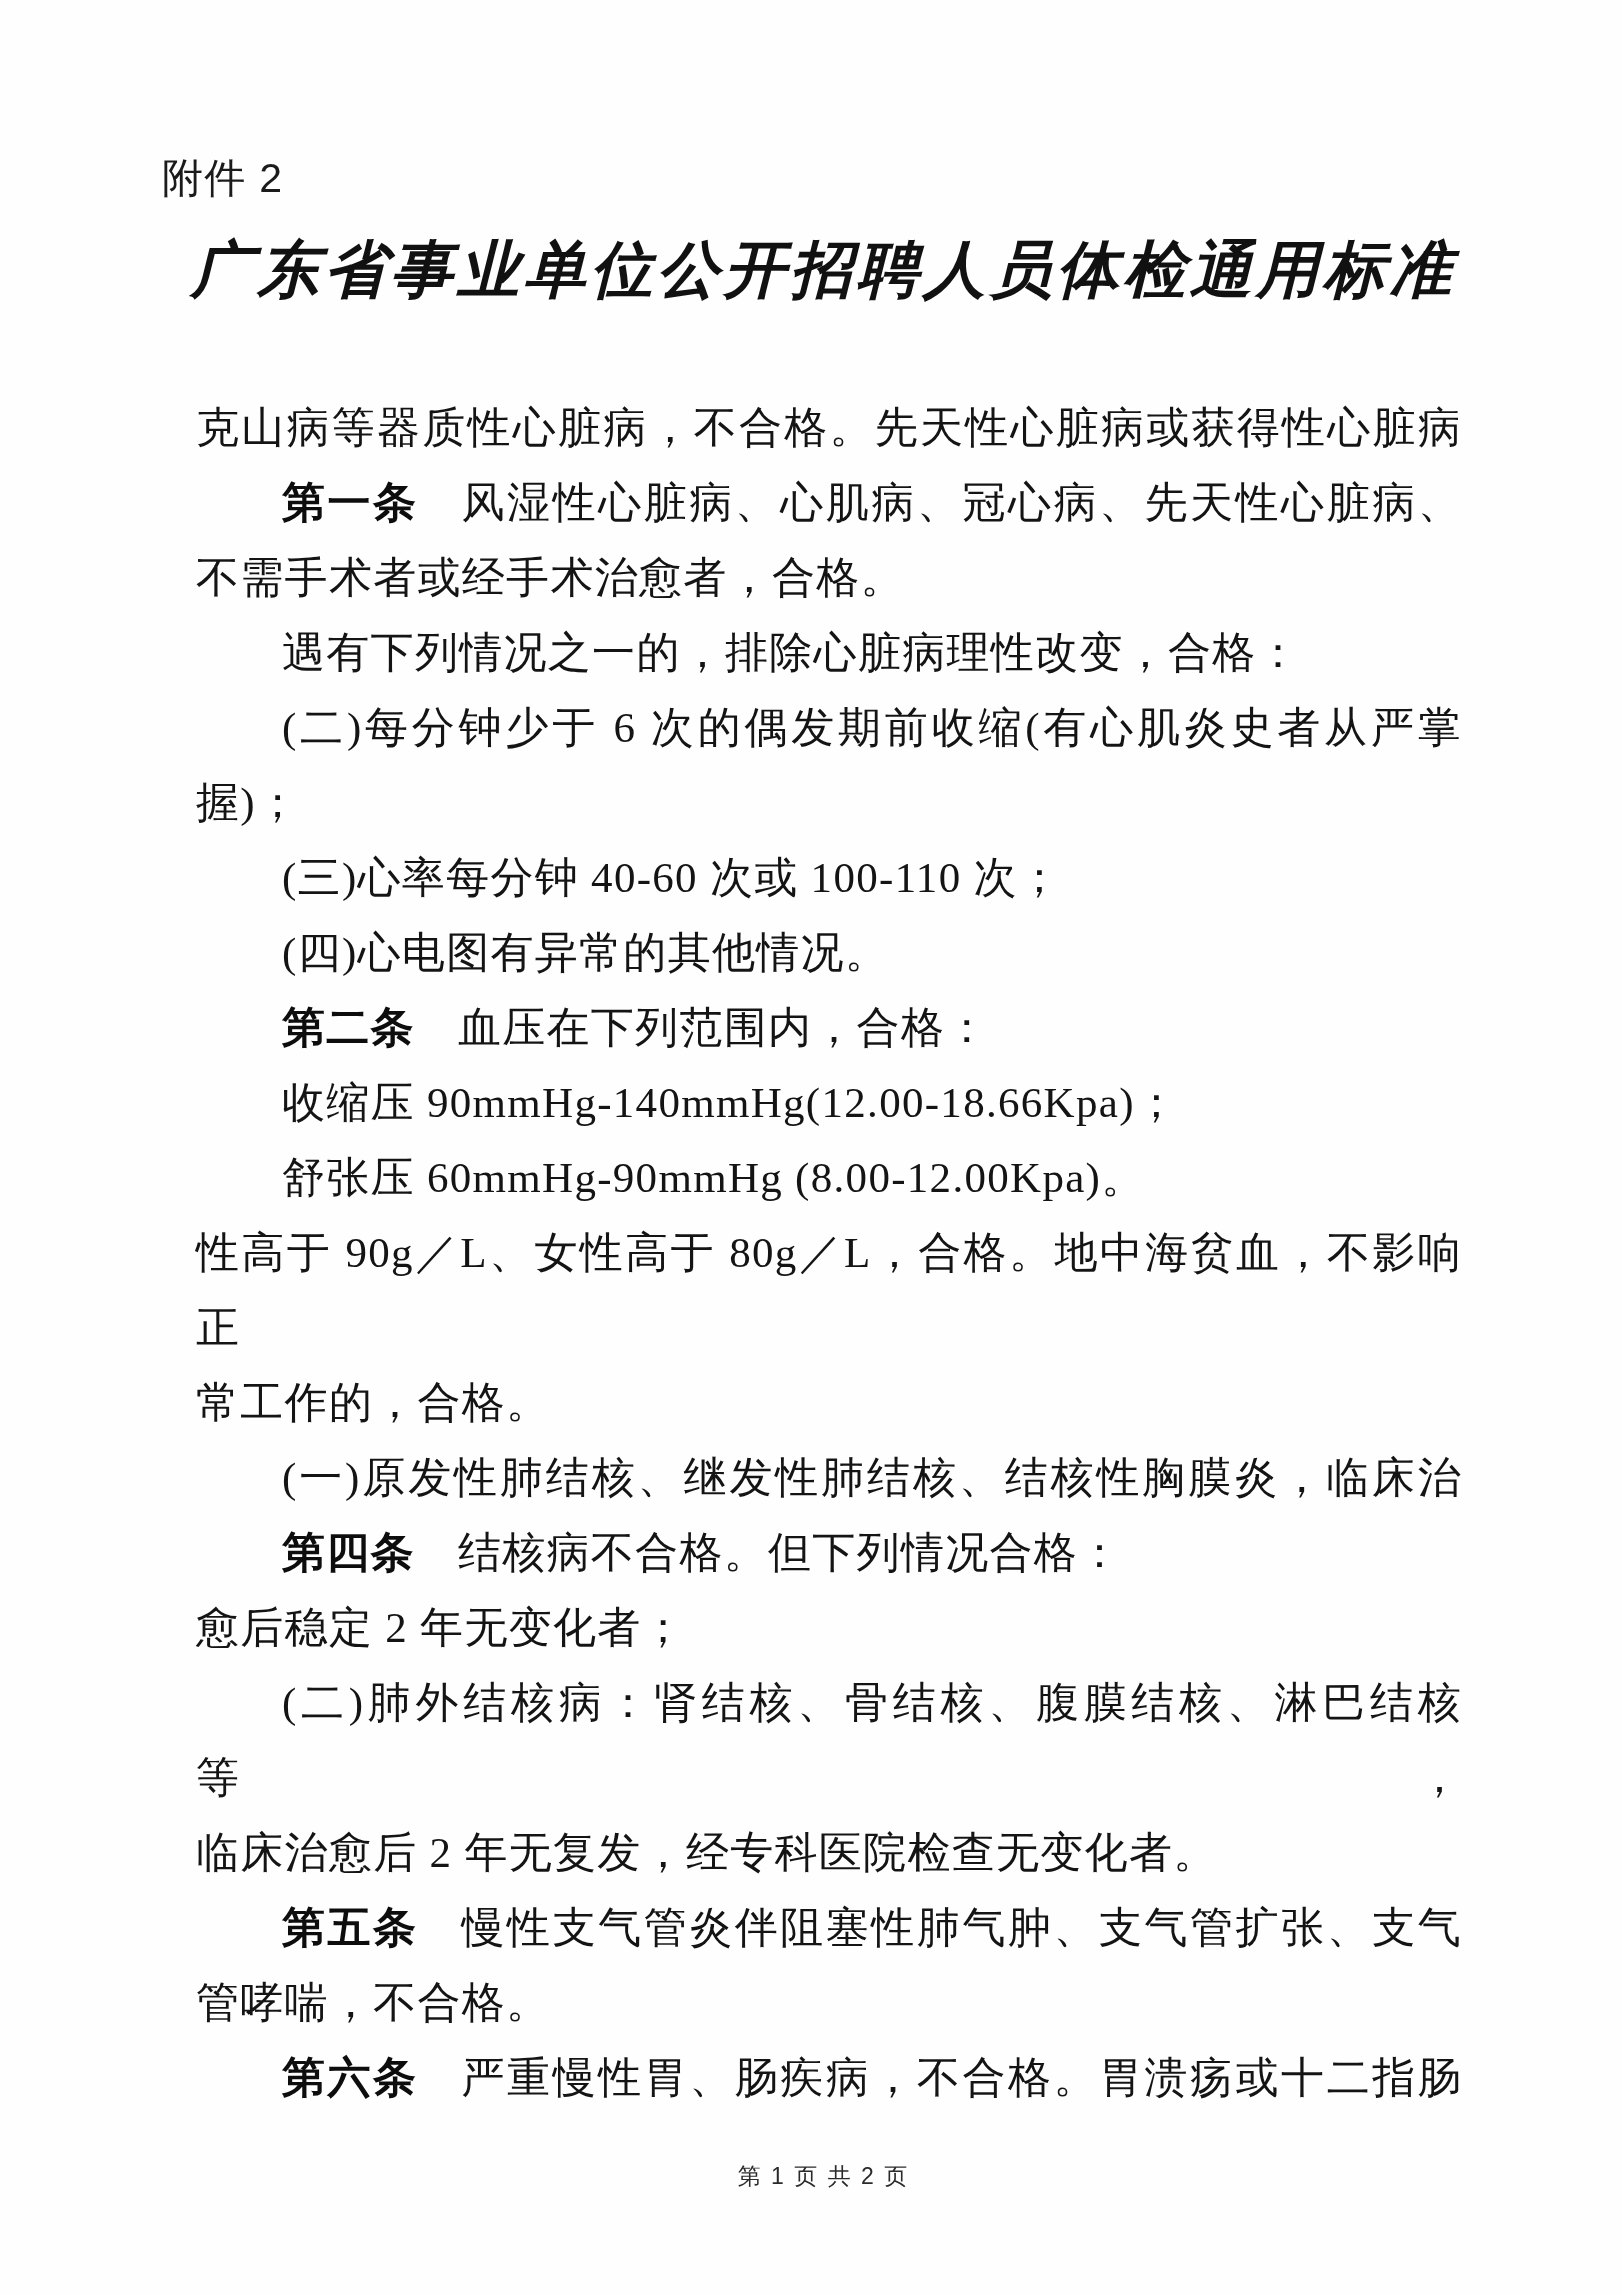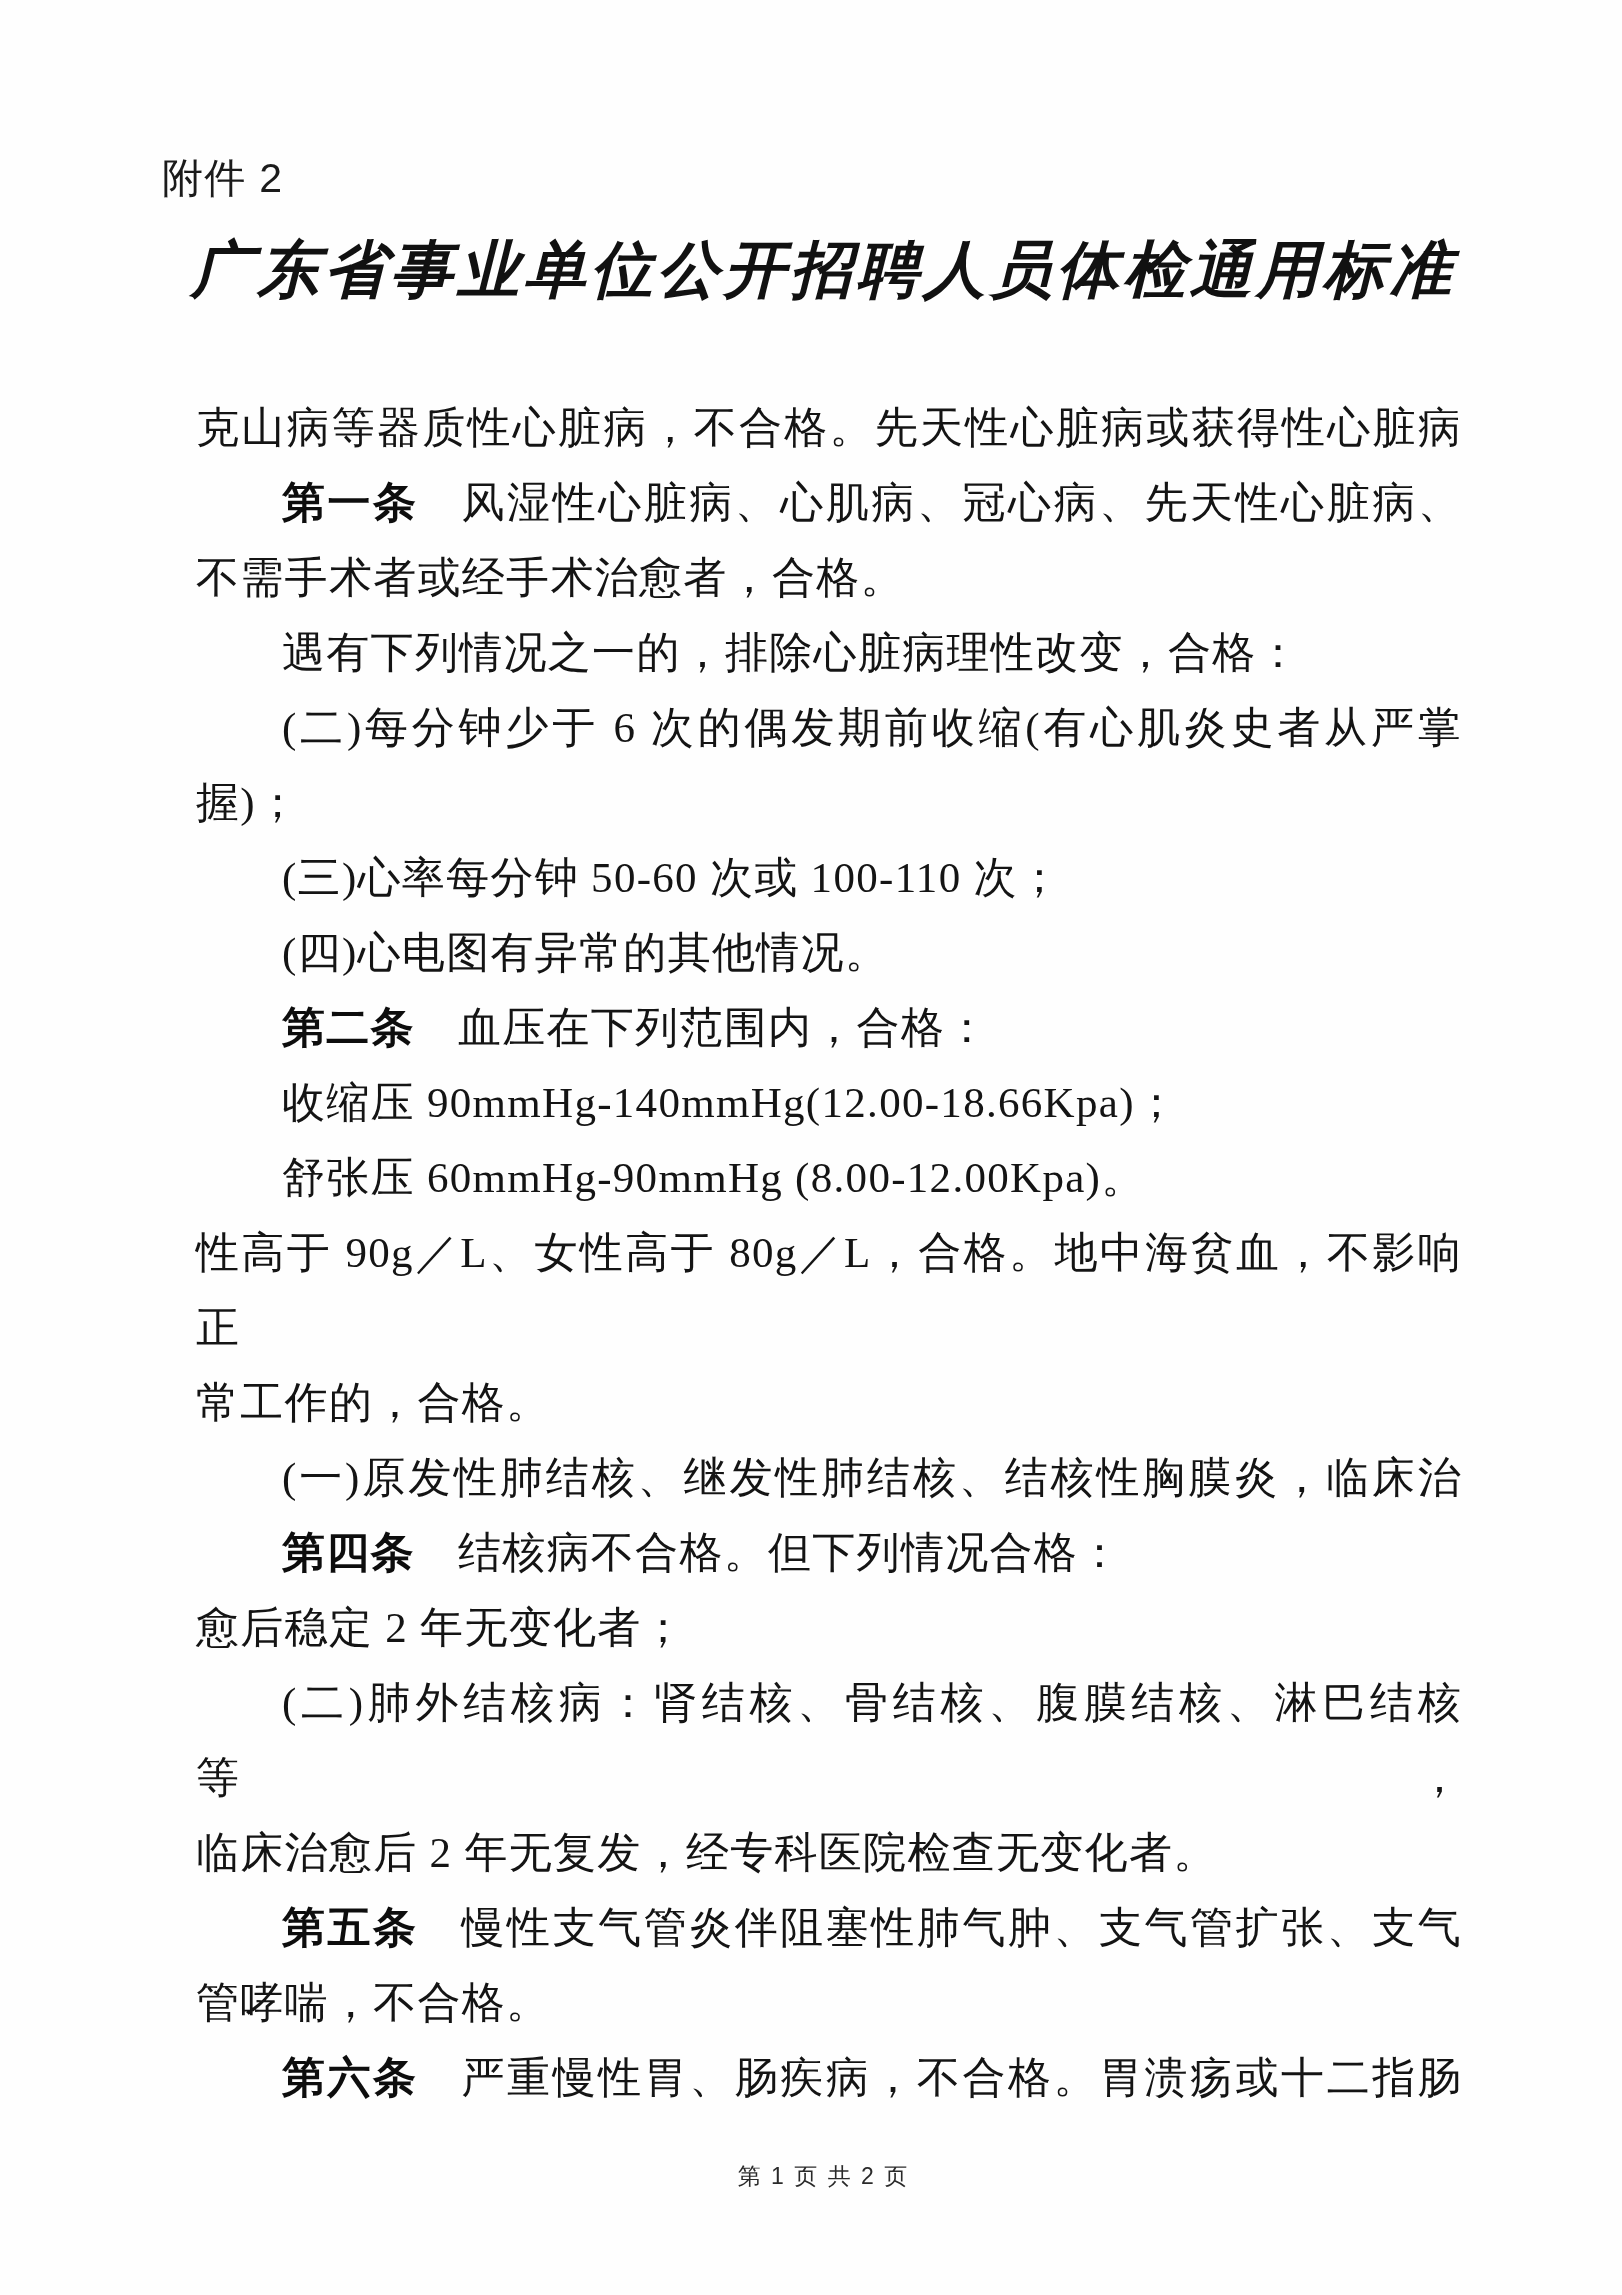--- a/index.html
+++ b/index.html
@@ -93,21 +93,21 @@
 
   <h1 class="doc-title">广东省事业单位公开招聘人员体检通用标准</h1>
 
   <div class="body-text" id="body-lines">
       <div class="line justify"><span>克山病等器质性心脏病，不合格。先天性心脏病或获得性心脏病</span></div>
       <div class="line indent justify"><span class="article-head">第一条</span><span>风湿性心脏病、心肌病、冠心病、先天性心脏病、</span></div>
       <div class="line"><span>不需手术者或经手术治愈者，合格。</span></div>
       <div class="line indent"><span>遇有下列情况之一的，排除心脏病理性改变，合格：</span></div>
       <div class="line indent justify"><span>(二)每分钟少于 6 次的偶发期前收缩(有心肌炎史者从严掌</span></div>
       <div class="line"><span>握)；</span></div>
-      <div class="line indent"><span>(三)心率每分钟 50-60 次或 100-110 次；</span></div>
+      <div class="line indent"><span>(三)心率每分钟 40-60 次或 100-110 次；</span></div>
       <div class="line indent"><span>(四)心电图有异常的其他情况。</span></div>
       <div class="line indent"><span class="article-head">第二条</span><span>血压在下列范围内，合格：</span></div>
       <div class="line indent"><span>收缩压 90mmHg-140mmHg(12.00-18.66Kpa)；</span></div>
       <div class="line indent"><span>舒张压 60mmHg-90mmHg (8.00-12.00Kpa)。</span></div>
       <div class="line justify"><span>性高于 90g／L、女性高于 80g／L，合格。地中海贫血，不影响正</span></div>
       <div class="line"><span>常工作的，合格。</span></div>
       <div class="line indent justify"><span>(一)原发性肺结核、继发性肺结核、结核性胸膜炎，临床治</span></div>
       <div class="line indent"><span class="article-head">第四条</span><span>结核病不合格。但下列情况合格：</span></div>
       <div class="line"><span>愈后稳定 2 年无变化者；</span></div>
       <div class="line indent justify"><span>(二)肺外结核病：肾结核、骨结核、腹膜结核、淋巴结核等，</span></div>

